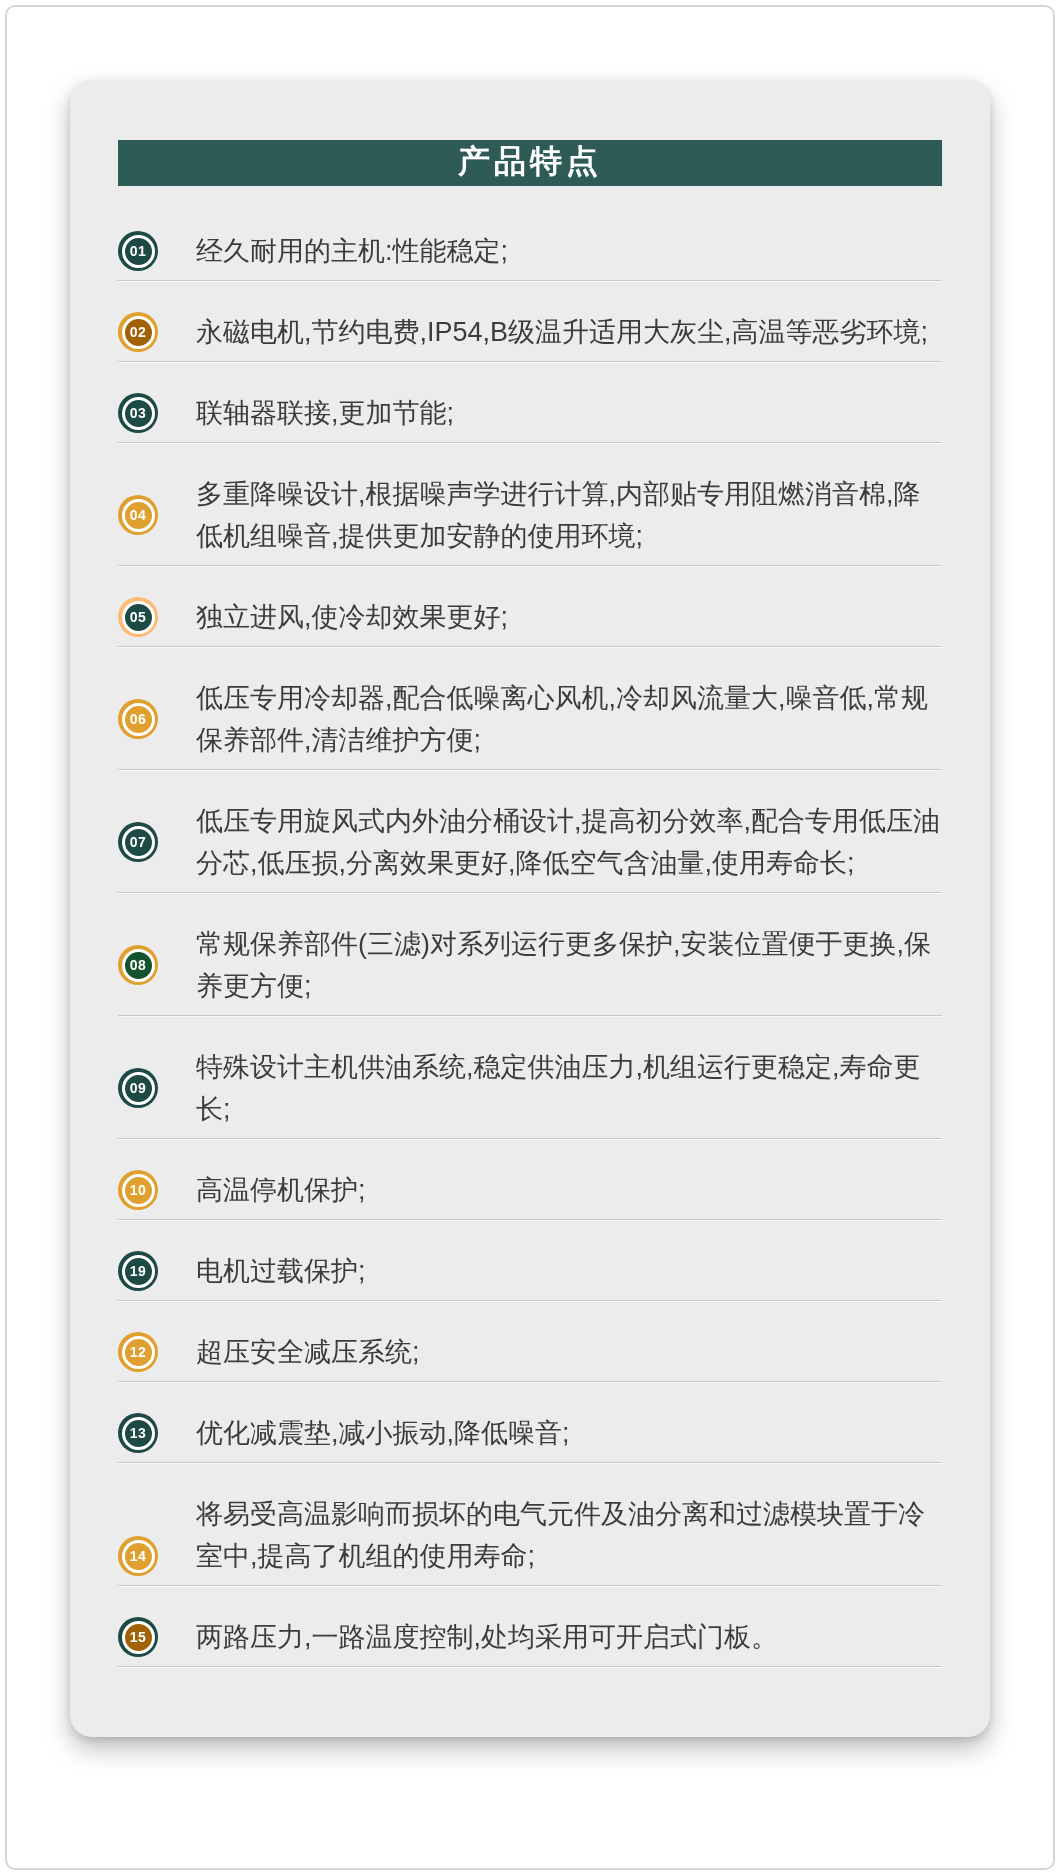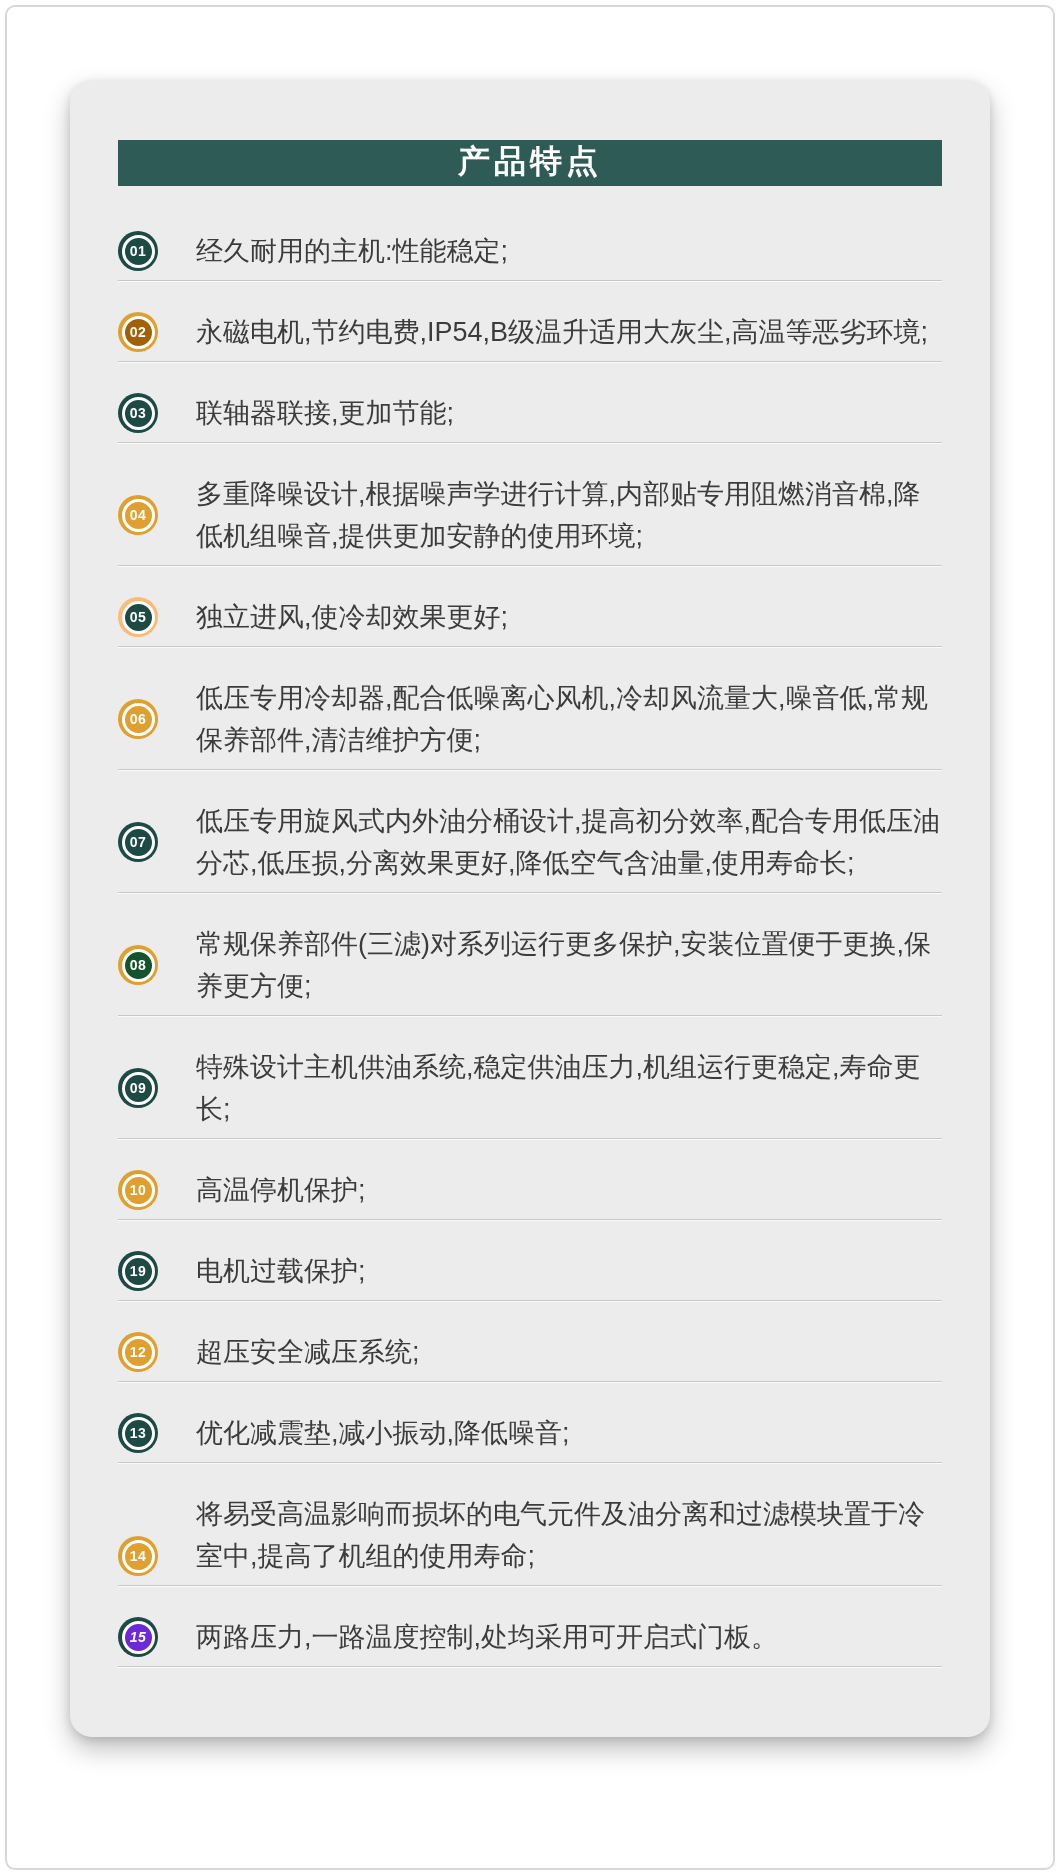--- a/index.html
+++ b/index.html
@@ -185,18 +185,18 @@
 
   <div class="item badge-bottom">
     <div class="badge" style="background: rgb(223, 160, 47);">
       <span class="badge-inner" style="background: rgb(223, 160, 47);">14</span>
     </div>
     <div class="text">将易受高温影响而损坏的电气元件及油分离和过滤模块置于冷室中,提高了机组的使用寿命;</div>
   </div>
 
   <div class="item">
     <div class="badge" style="background: rgb(30, 74, 70);">
-      <span class="badge-inner" style="background: #6d28d9; font-style: italic;">15</span>
+      <span class="badge-inner" style="background: #a16207;">15</span>
     </div>
     <div class="text">两路压力,一路温度控制,处均采用可开启式门板。</div>
   </div>
 </div>
 </div>
 
 </body></html>

